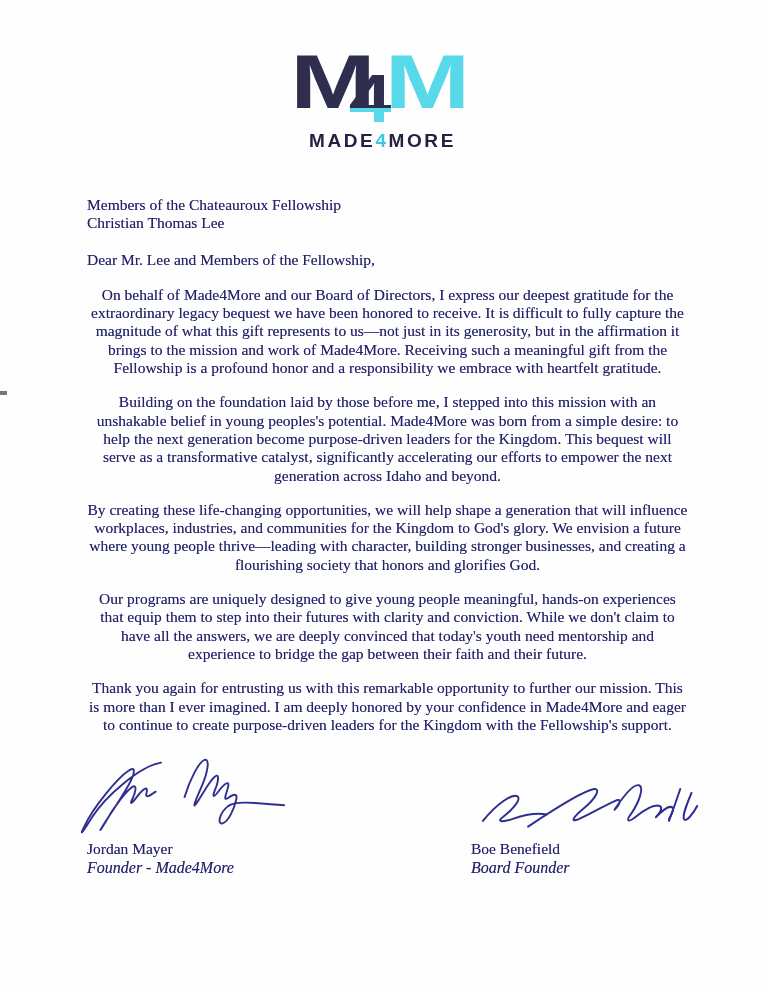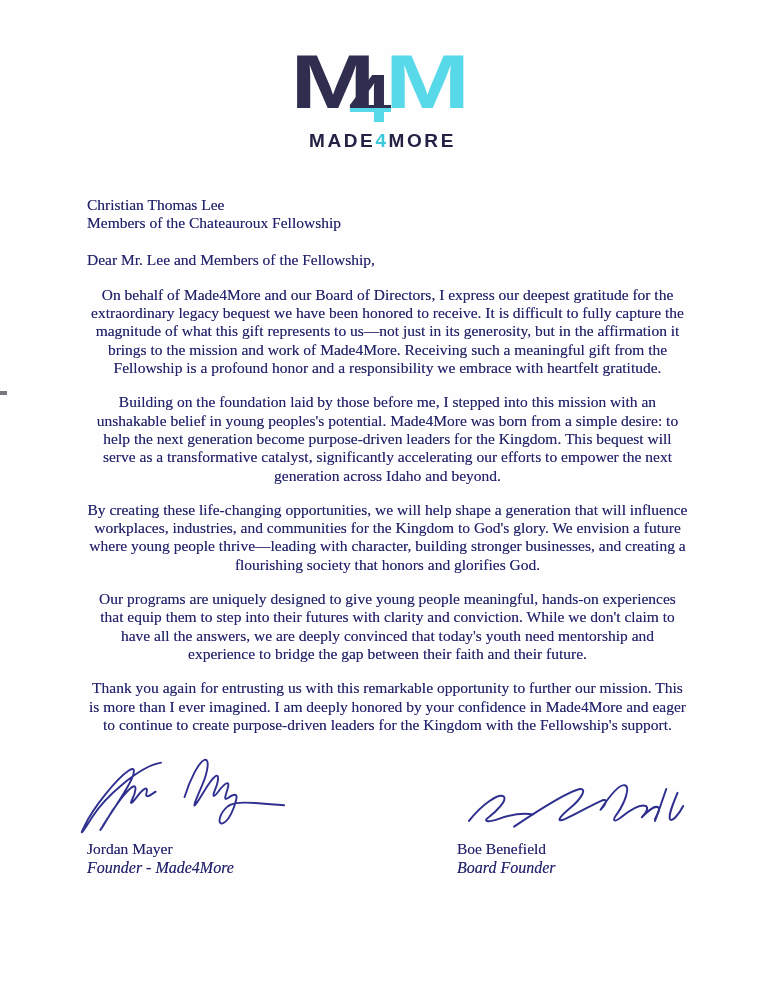--- a/index.html
+++ b/index.html
@@ -53,21 +53,21 @@
   .para { margin-bottom: 16px; max-width: 601px; text-align: center; }
   .closing { margin-top: 20px; }
   .sig-row {
     display: flex;
     margin-left: 87px;
     margin-top: 8px;
     gap: 8px;
   }
   .sig-col { display: flex; flex-direction: column; }
   .sig-col-left { width: 355px; }
-  .sig-col-right { margin-left: 7px; }
+  .sig-col-right { margin-left: 21px; }
   .sig-canvas-left { margin-left: -24px; height: 86px; }
   .sig-canvas-right { margin-top: 24px; height: 62px; }
   .sig-ink {
     stroke: #2f2f8f;
     fill: none;
     stroke-width: 2.1;
     stroke-linecap: round;
     stroke-linejoin: round;
   }
   .sig-name {
@@ -101,22 +101,22 @@
       <text x="102" y="62" font-size="82" fill="#57d9e9" textLength="92" lengthAdjust="spacingAndGlyphs">M</text>
       <text x="63" y="78" font-size="74" fill="url(#fourGrad)" textLength="46" lengthAdjust="spacingAndGlyphs">4</text>
     </svg>
     <div class="wordmark">
       <span>MADE</span><span class="cyan">4</span><span>MORE</span>
     </div>
   </div>
 
   <div class="letter-body">
     <div class="recipient-block">
+      <div>Members of the Chateauroux Fellowship</div>
       <div>Christian Thomas Lee</div>
-      <div>Members of the Chateauroux Fellowship</div>
     </div>
 
     <div class="salutation">Dear Mr. Lee and Members of the Fellowship,</div>
 
     <p class="para">On behalf of Made4More and our Board of Directors, I express our deepest gratitude for the extraordinary legacy bequest we have been honored to receive. It is difficult to fully capture the magnitude of what this gift represents to us—not just in its generosity, but in the affirmation it brings to the mission and work of Made4More. Receiving such a meaningful gift from the Fellowship is a profound honor and a responsibility we embrace with heartfelt gratitude.</p>
     <p class="para">Building on the foundation laid by those before me, I stepped into this mission with an unshakable belief in young peoples's potential. Made4More was born from a simple desire: to help the next generation become purpose-driven leaders for the Kingdom. This bequest will serve as a transformative catalyst, significantly accelerating our efforts to empower the next generation across Idaho and beyond.</p>
     <p class="para">By creating these life-changing opportunities, we will help shape a generation that will influence workplaces, industries, and communities for the Kingdom to God's glory.  We envision a future where young people thrive—leading with character, building stronger businesses, and creating a flourishing society that honors and glorifies God.</p>
     <p class="para">Our programs are uniquely designed to give young people meaningful, hands-on experiences that equip them to step into their futures with clarity and conviction. While we don't claim to have all the answers, we are deeply convinced that today's youth need mentorship and experience to bridge the gap between their faith and their future.</p>
     <p class="para">Thank you again for entrusting us with this remarkable opportunity to further our mission. This is more than I ever imagined. I am deeply honored by your confidence in Made4More and eager to continue to create purpose-driven leaders for the Kingdom with the Fellowship's support.</p>
 

